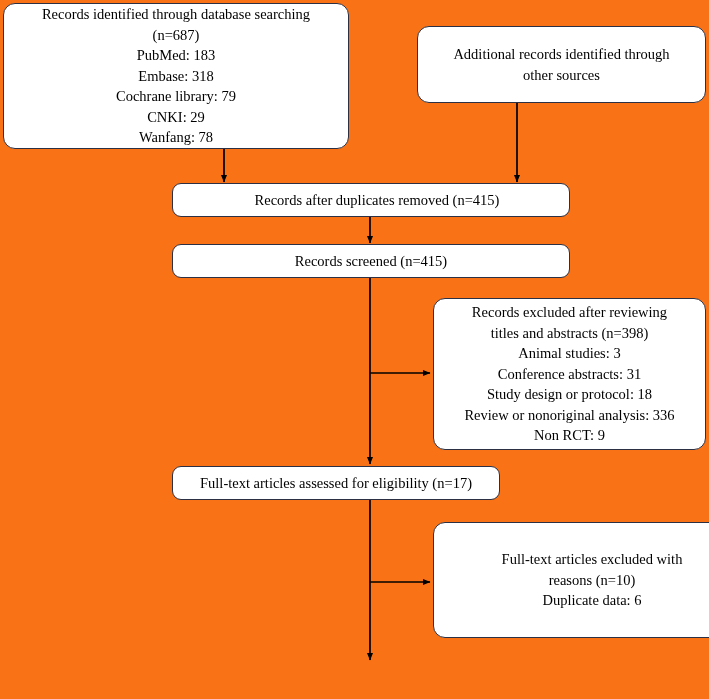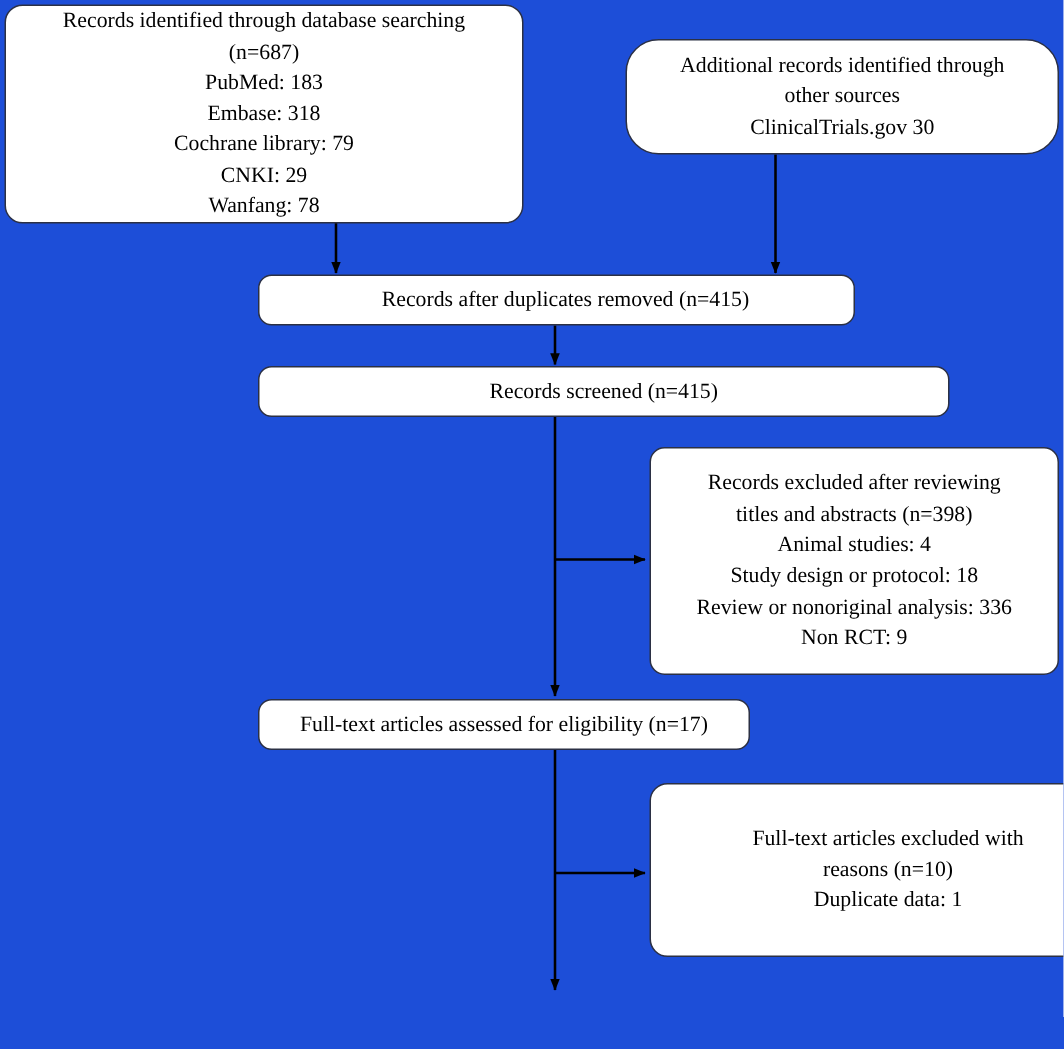--- a/index.html
+++ b/index.html
@@ -5,21 +5,21 @@
 <style>
   html, body {
     margin: 0;
     padding: 0;
     background: #ffffff;
   }
   #diagram {
     position: relative;
     width: 709px;
     height: 699px;
-    background: #1d4ed8;
+    background: #f97316;
     font-family: "Liberation Serif", "DejaVu Serif", serif;
     overflow: hidden;
   }
   .box {
     position: absolute;
     box-sizing: border-box;
     border: 1.6px solid #2b3044;
     border-radius: 12px;
     background: #ffffff;
     display: flex;
@@ -81,47 +81,47 @@
   <div class="box" style="left:3px; top:3px; width:346px; height:146px;">
     <span class="line">Records identified through database searching</span>
     <span class="line">(n=687)</span>
     <span class="line">PubMed: 183</span>
     <span class="line">Embase: 318</span>
     <span class="line">Cochrane library: 79</span>
     <span class="line">CNKI: 29</span>
     <span class="line">Wanfang: 78</span>
   </div>
 
-  <div class="box" style="left:417px; top:26px; width:289px; height:77px;border-radius:22px;">
+  <div class="box" style="left:417px; top:26px; width:289px; height:77px;">
     <span class="line">Additional records identified through</span>
     <span class="line">other sources</span>
-    <span class="line">ClinicalTrials.gov  30</span>
   </div>
 
   <div class="box bar" style="left:172px; top:183px; width:398px; height:34px;padding-left:20px;">
     <span class="line">Records after duplicates removed (n=415)</span>
   </div>
 
-  <div class="box bar" style="left:172px; top:244px; width:461px; height:34px;">
+  <div class="box bar" style="left:172px; top:244px; width:398px; height:34px;">
     <span class="line">Records screened (n=415)</span>
   </div>
 
-  <div class="box" style="left:433px; top:298px; width:273px; height:152px;border-radius:10px;">
+  <div class="box" style="left:433px; top:298px; width:273px; height:152px;">
     <span class="line">Records excluded after reviewing</span>
     <span class="line">titles and abstracts (n=398)</span>
-    <span class="line">Animal studies: 4</span>
+    <span class="line">Animal studies: 3</span>
+    <span class="line">Conference abstracts: 31</span>
     <span class="line">Study design or protocol: 18</span>
     <span class="line">Review or nonoriginal analysis: 336</span>
     <span class="line">Non RCT: 9</span>
   </div>
 
   <div class="box bar" style="left:172px; top:466px; width:328px; height:34px;">
     <span class="line">Full-text articles assessed for eligibility (n=17)</span>
   </div>
 
   <div class="box" style="left:433px; top:522px; width:318px; height:116px;">
     <span class="line">Full-text articles excluded with</span>
     <span class="line">reasons (n=10)</span>
-    <span class="line">Duplicate data: 1</span>
+    <span class="line">Duplicate data: 6</span>
   </div>
 
 
 </div>
 
 </body></html>

